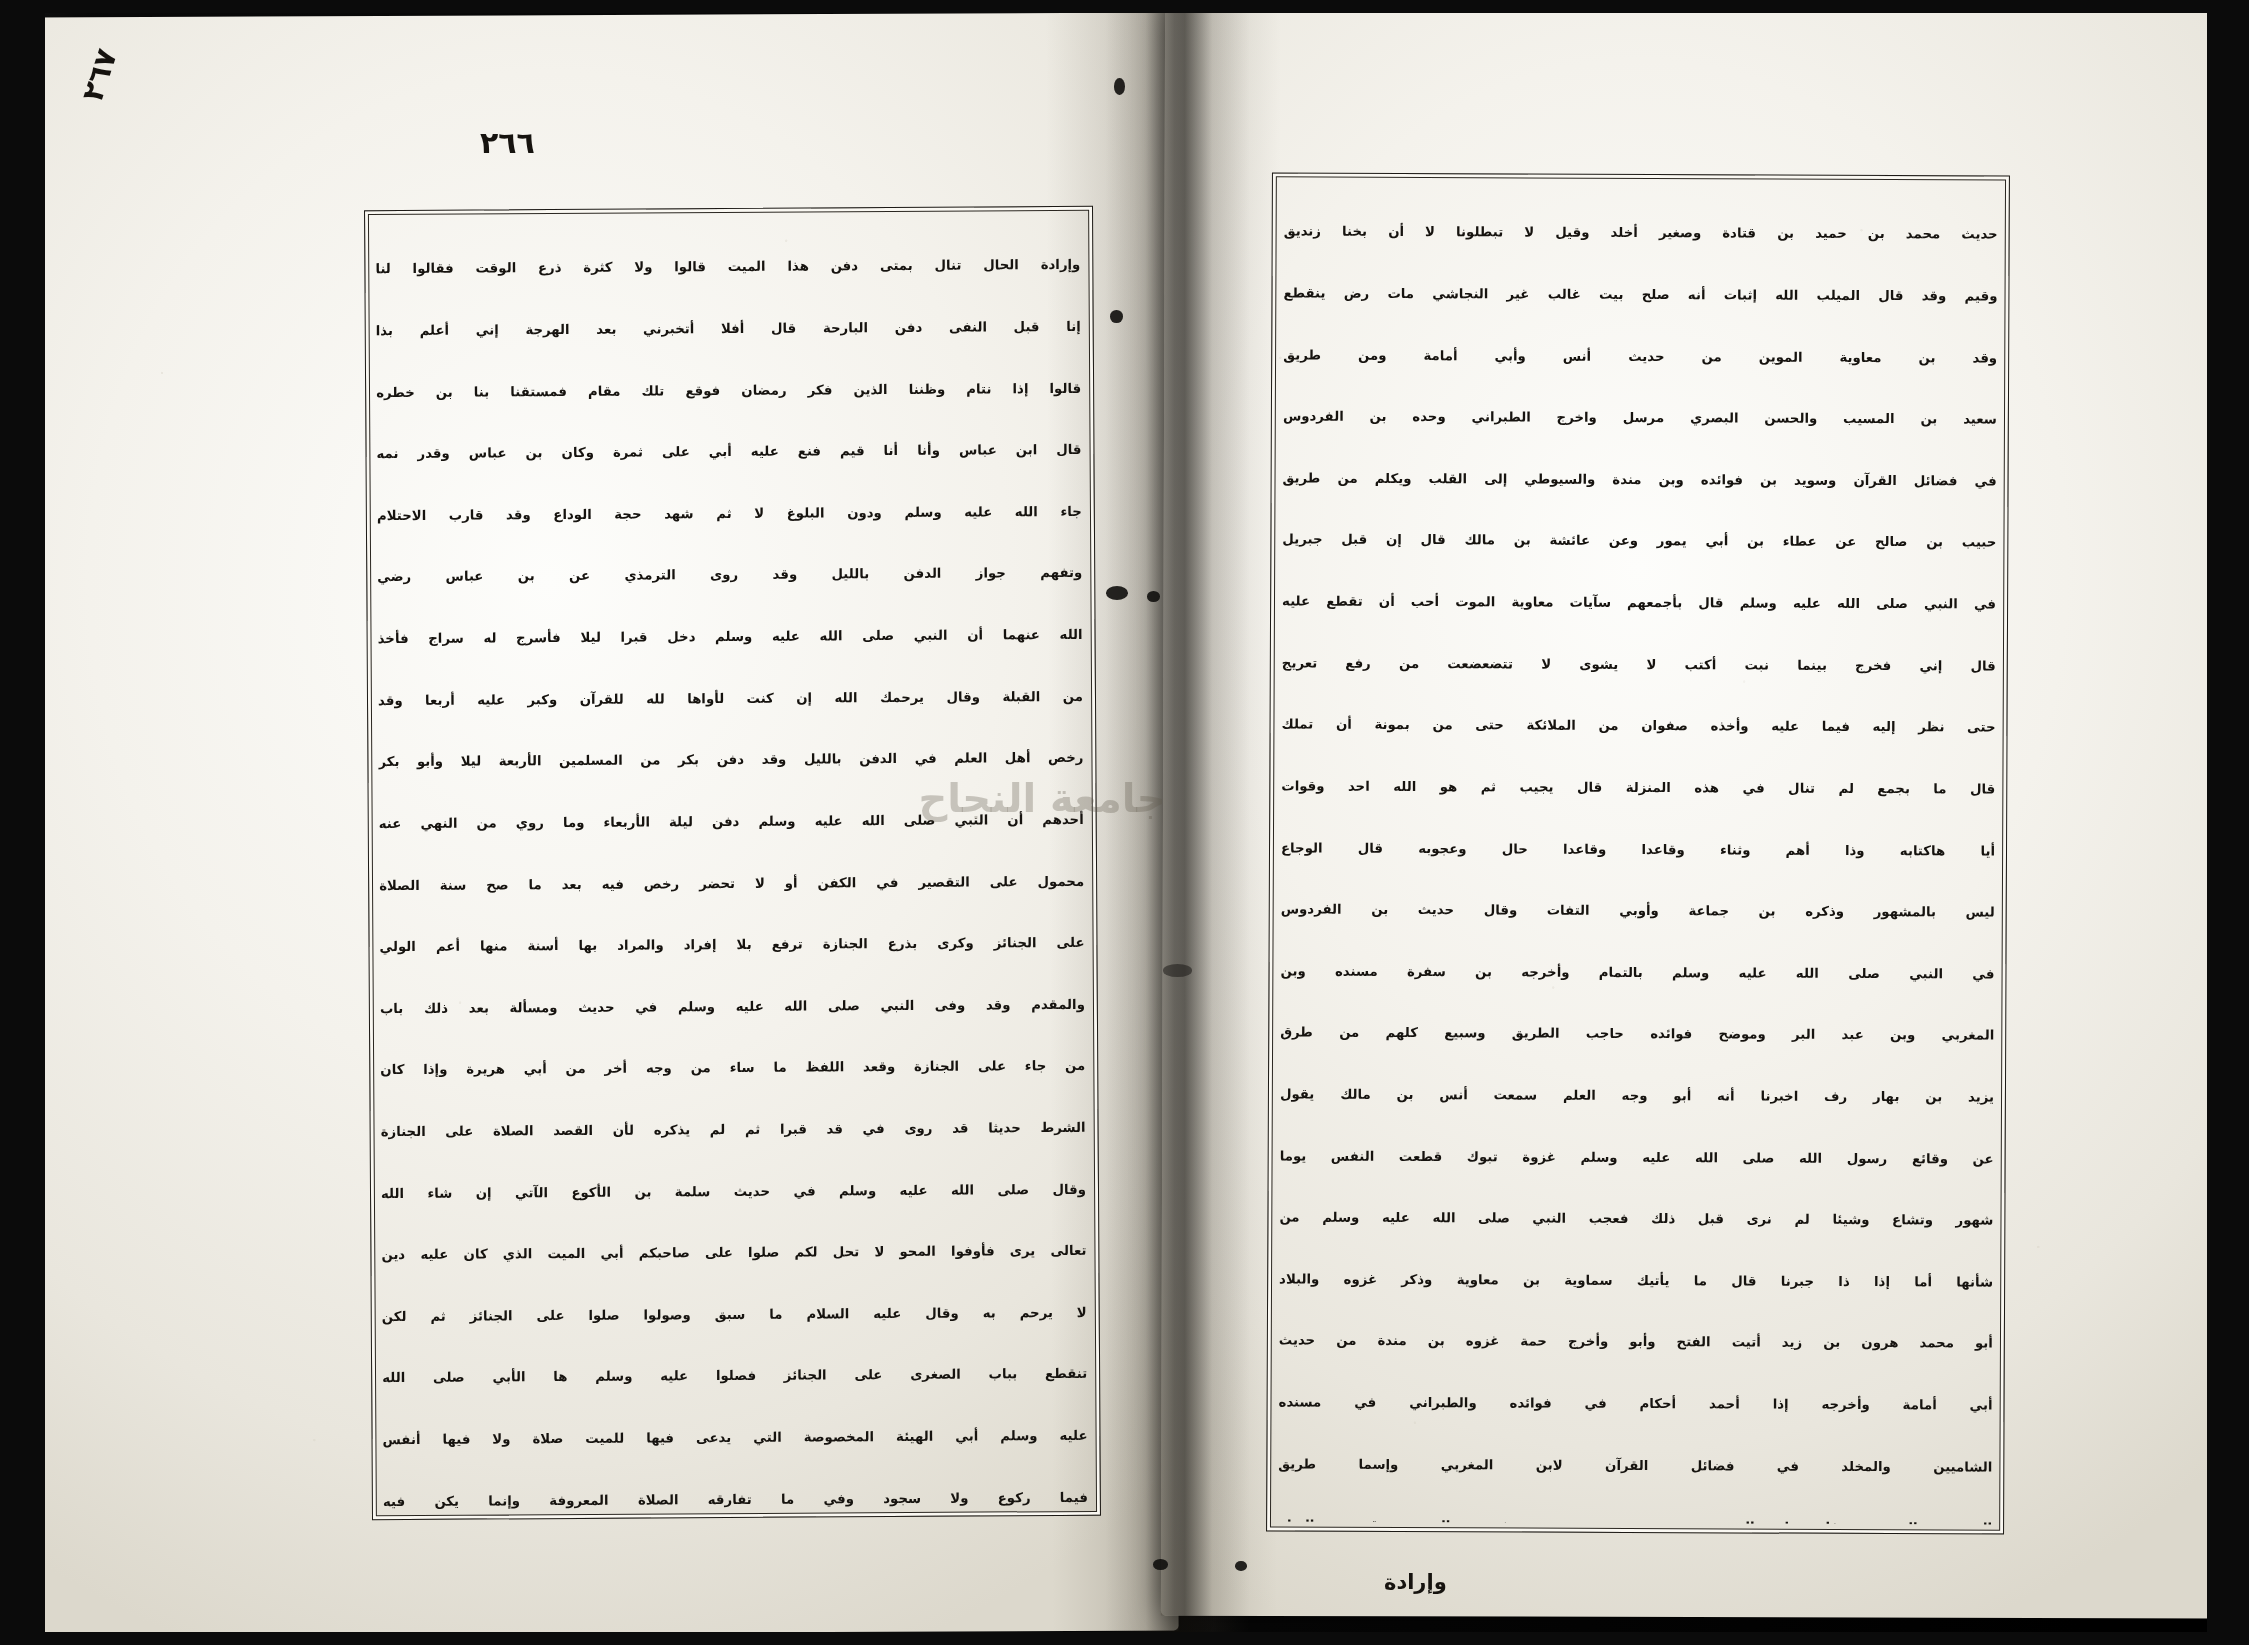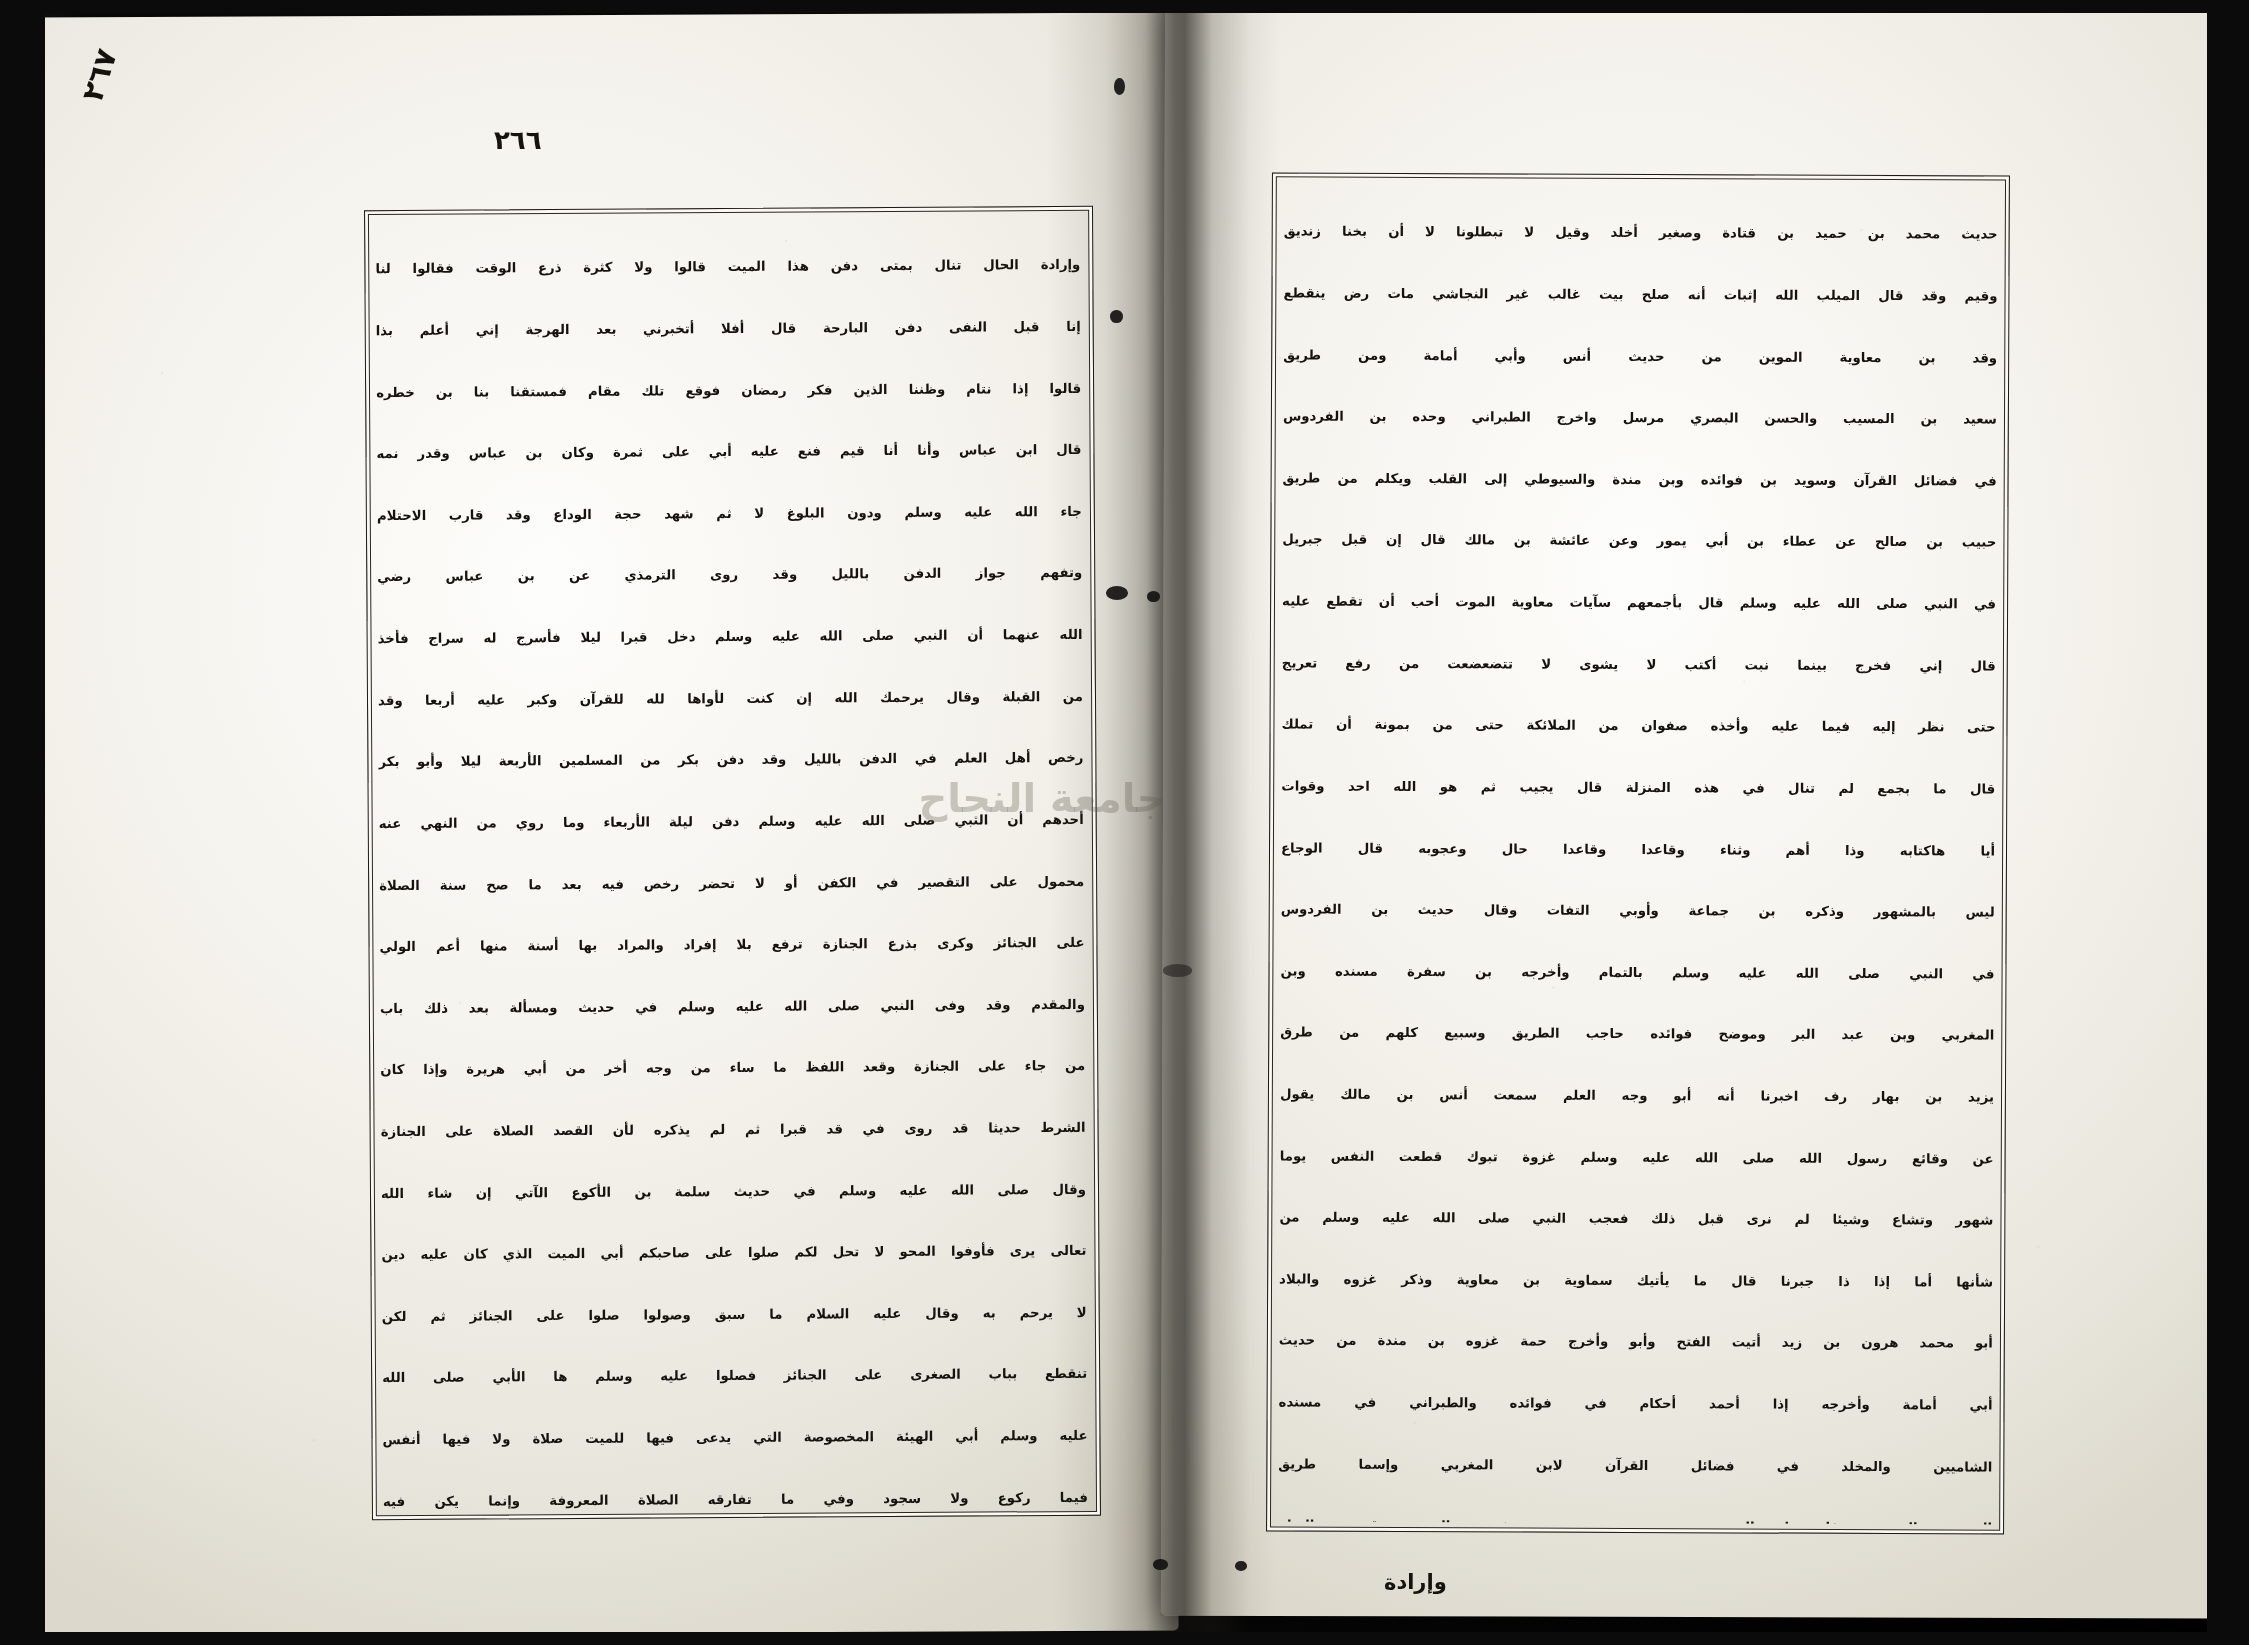--- a/index.html
+++ b/index.html
@@ -150,22 +150,22 @@
     font-family: "DejaVu Sans", sans-serif;
     font-weight: 700;
     direction: rtl;
   }
   #corner-number {
     left: 73px; top: 58px;
     font-size: 29px;
     transform: rotate(-72deg);
   }
   #page-number {
-    left: 494px; top: 125px;
-    font-size: 26px;
+    left: 480px; top: 125px;
+    font-size: 30px;
   }
   #catchword {
     left: 1384px; top: 1570px;
     font-size: 21px;
   }
 
   
   .watermark {
     position: absolute;
     z-index: 9;

